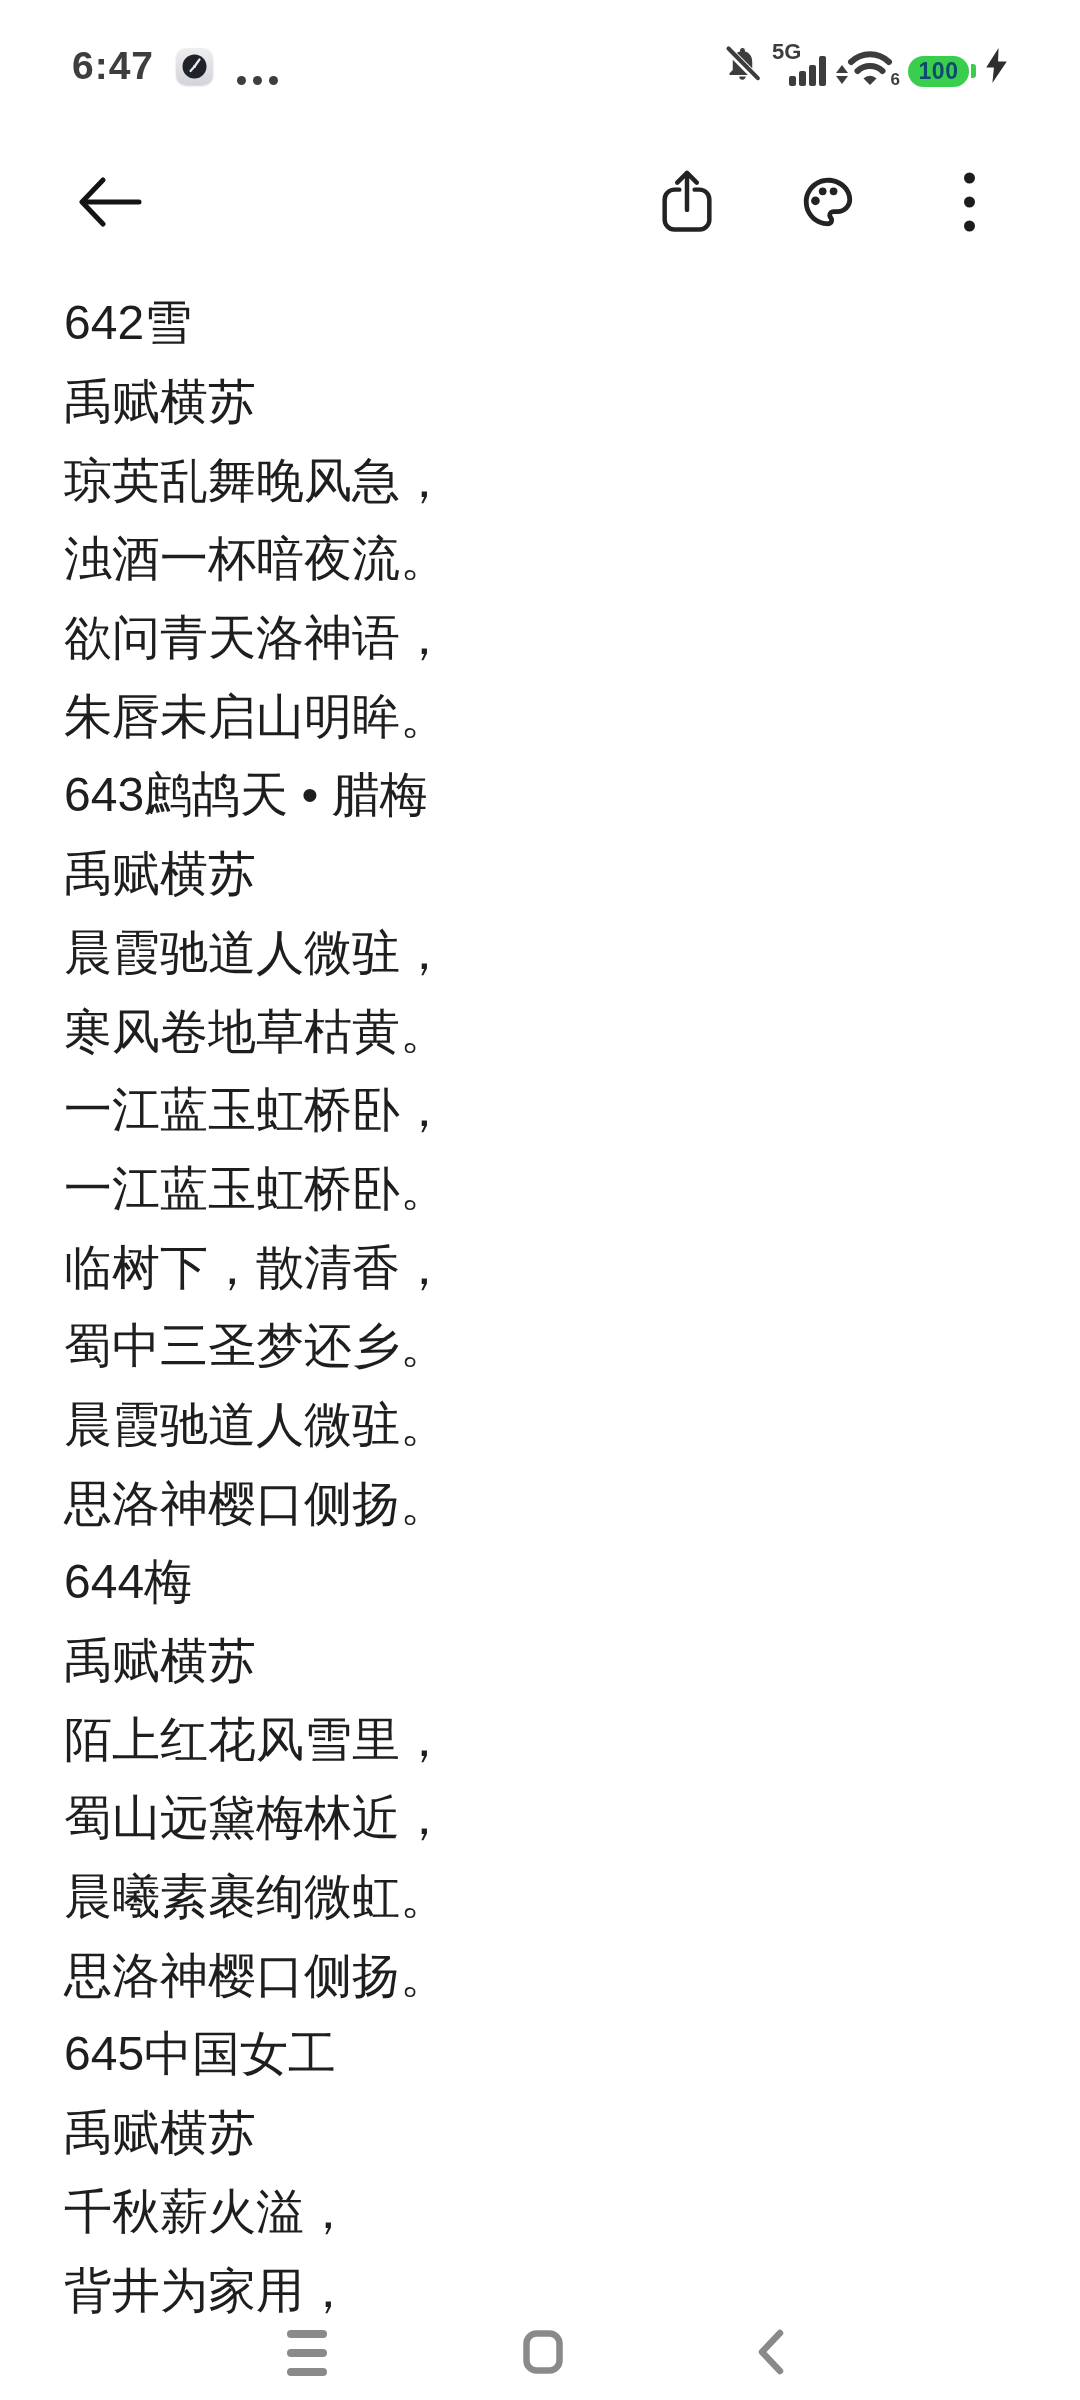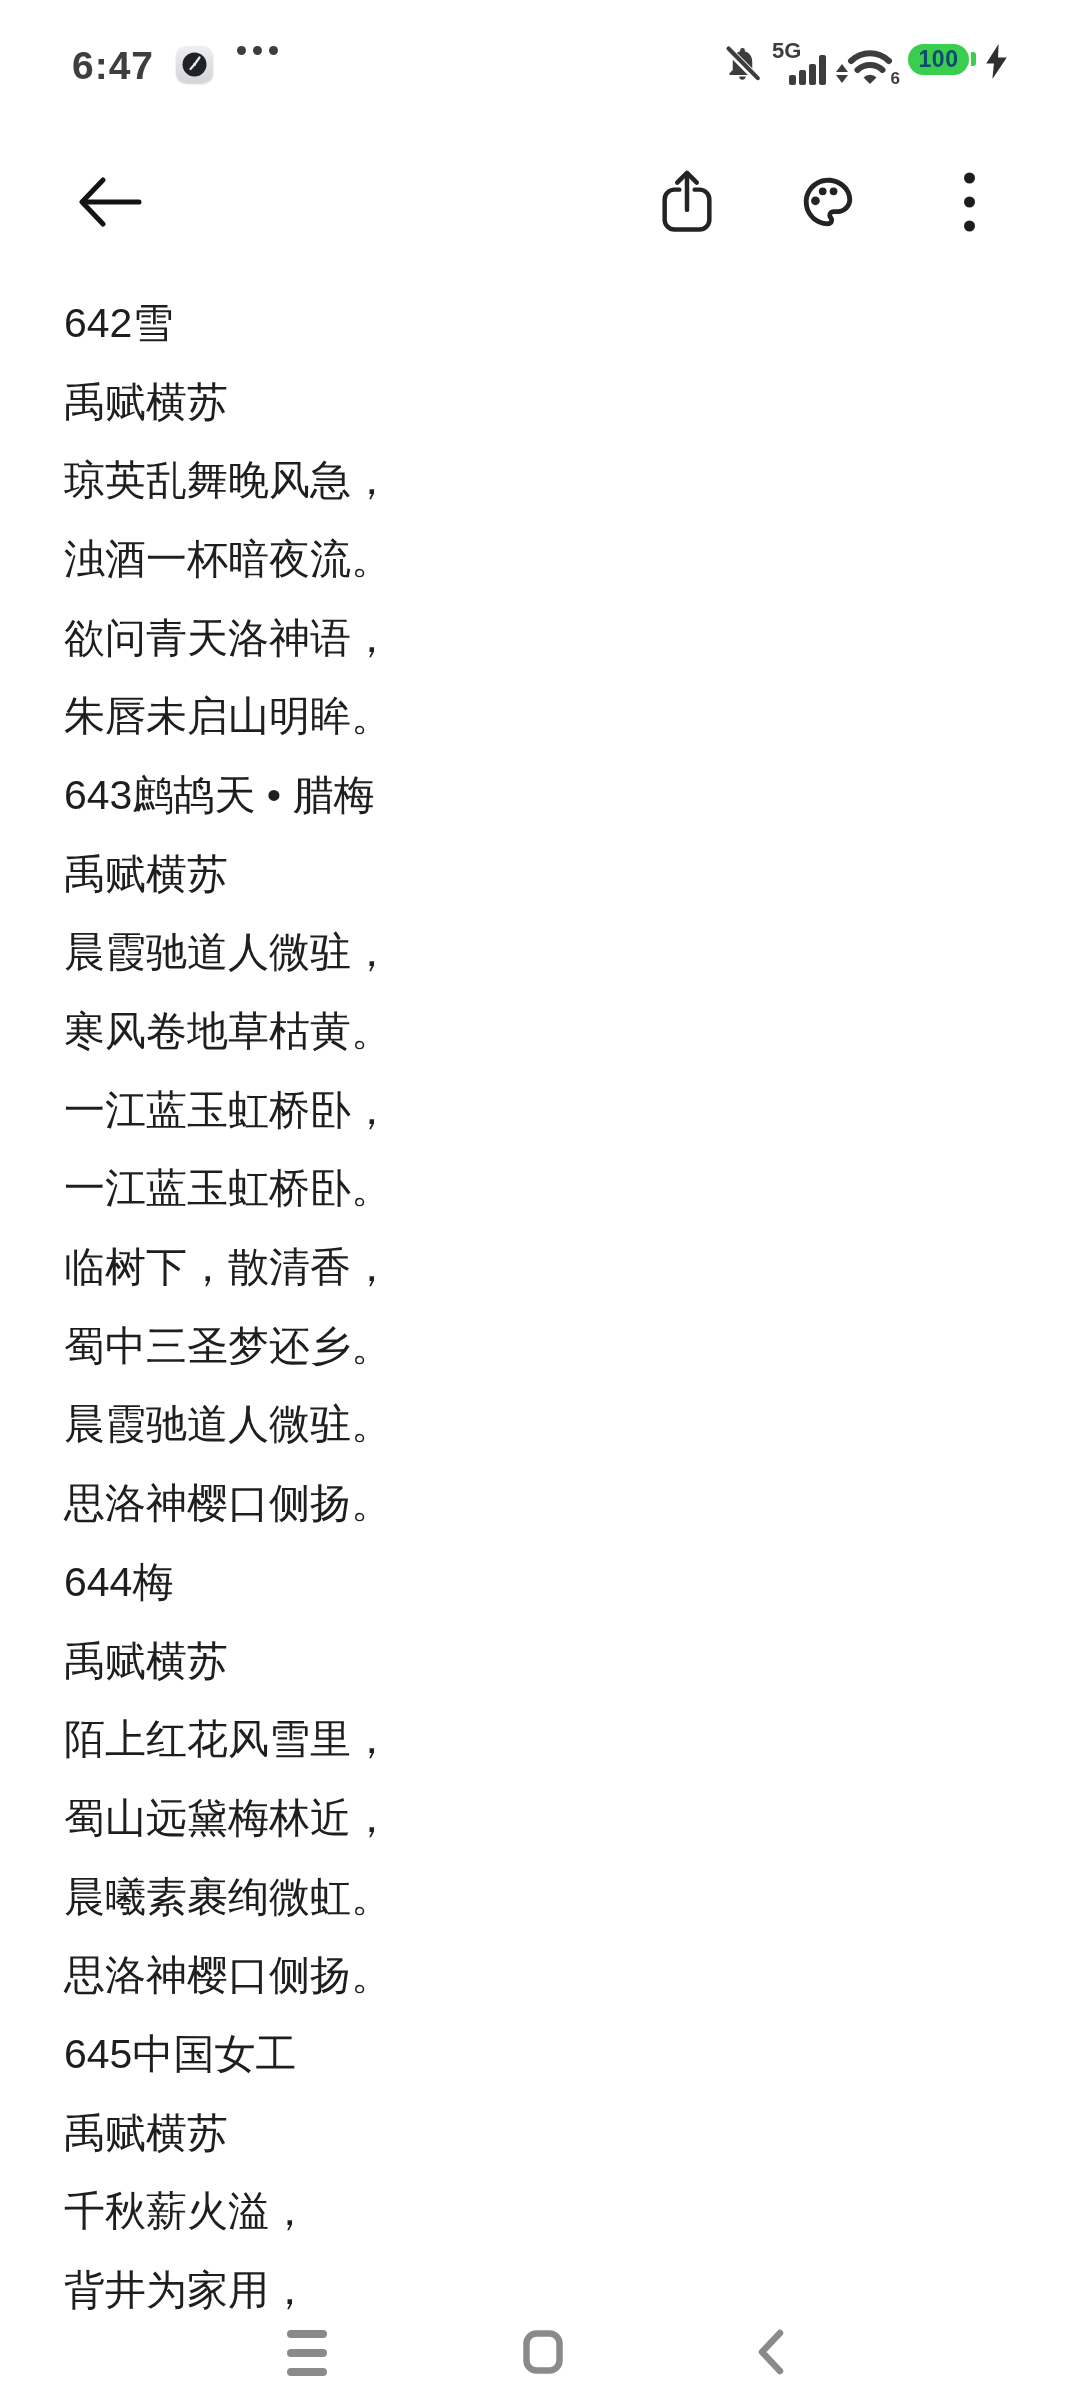--- a/index.html
+++ b/index.html
@@ -6,21 +6,21 @@
   .screen{
     position:relative;width:1080px;height:2400px;background:#ffffff;overflow:hidden;
     font-family:"Liberation Sans","DejaVu Sans",sans-serif;
   }
   
   .status-bar{
     position:absolute;top:36px;left:0;right:0;height:58px;
     display:flex;justify-content:space-between;align-items:center;
     padding:0 73px 0 72px;box-sizing:border-box;
   }
-  .sb-group{display:flex;align-items:flex-start;}
+  .sb-group{display:flex;align-items:flex-end;}
   .sb-left{gap:22px;}
   .sb-time{font-size:39px;font-weight:600;color:#3e3e3e;line-height:1;letter-spacing:1px;}
   .clock-app{width:37px;height:37px;border-radius:10px;display:flex;align-items:center;justify-content:center;
     background:linear-gradient(180deg,#efeff2,#d3d3d9);box-shadow:0 1px 2px rgba(0,0,0,.18);}
   .sb-more{display:flex;gap:7px;margin-left:2px;}
   .sb-more i{width:9px;height:9px;border-radius:50%;background:#3e3e3e;}
   .sb-right{gap:10px;}
   .signal{position:relative;width:54px;height:42px;}
   .signal .net{position:absolute;top:-4px;left:0;font-size:22px;font-weight:700;color:var(--icon-dark,#3d3d3d);line-height:1;}
   .bars{position:absolute;bottom:1px;right:0;display:flex;align-items:flex-end;gap:3px;}
@@ -41,21 +41,21 @@
   .toolbar{
     position:absolute;top:150px;left:0;right:0;height:106px;
     display:flex;align-items:center;padding:0 69px 0 68px;box-sizing:border-box;
   }
   .tb-btn{width:84px;height:100px;display:flex;align-items:center;justify-content:center;
     background:none;border:0;padding:0;cursor:pointer;}
   .tb-spacer{flex:1;}
   .tb-right{margin-left:57px;}
   
   .content{position:absolute;left:64px;top:284px;right:30px;}
-  .line{height:78.7px;display:flex;align-items:center;font-size:41px;color:var(--text,#1e1e1e);white-space:pre;}
+  .line{height:78.7px;display:flex;align-items:center;font-size:48px;color:var(--text,#1e1e1e);white-space:pre;}
   
   .nav-btn{position:absolute;top:2308px;width:90px;height:90px;display:flex;align-items:center;justify-content:center;
     background:none;border:0;padding:0;cursor:pointer;}
   .nav-menu{left:262px;} .nav-home{left:498px;} .nav-back{left:725px;}
   .hamburger{display:flex;flex-direction:column;gap:11px;}
   .hamburger i{width:40px;height:8px;border-radius:4px;background:var(--nav-gray,#8a8a8a);}
 </style>
 </head>
 <body>
 

